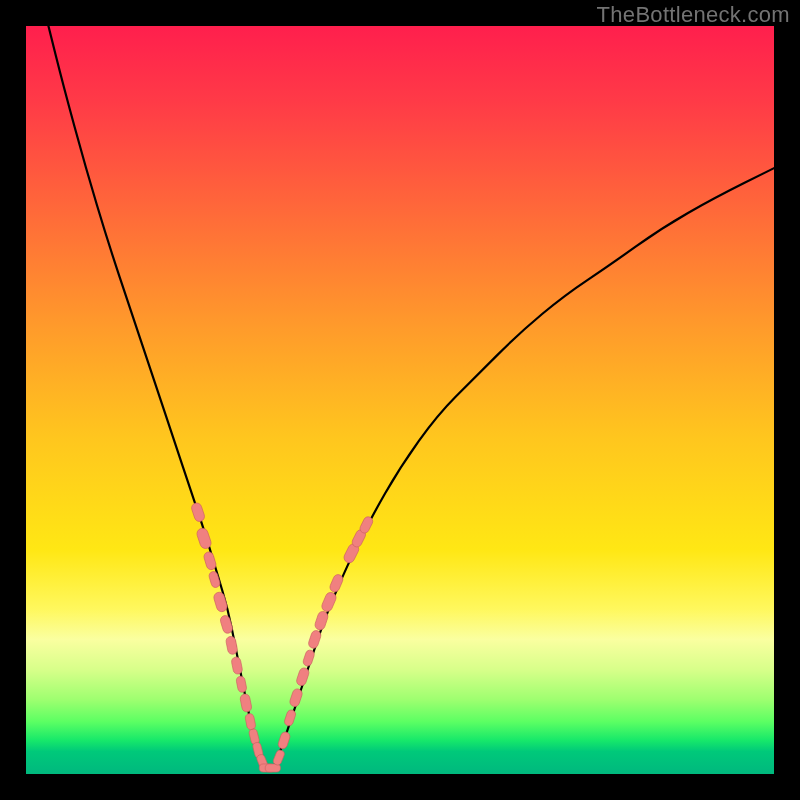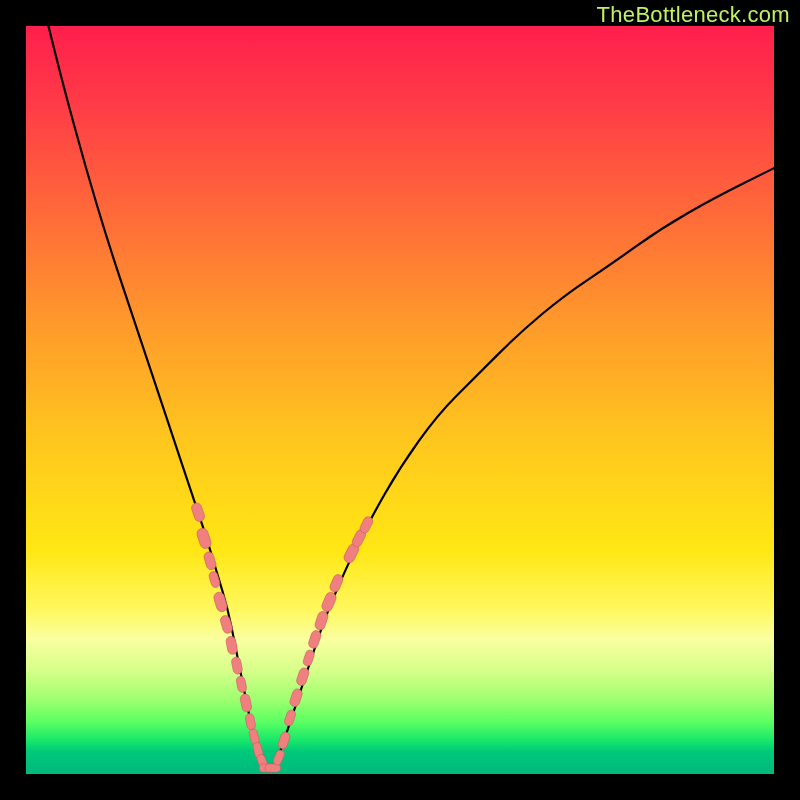--- a/index.html
+++ b/index.html
@@ -22,21 +22,21 @@
     top: 26px;
     left: 26px;
     width: 748px;
     height: 748px;
     background: #000;
   }
   .watermark {
     position: absolute;
     top: 2px;
     right: 10px;
-    color: #bef264;
+    color: #737373;
     font-size: 22px;
     font-weight: 500;
     letter-spacing: 0.3px;
     user-select: none;
   }
   svg.plot {
     position: absolute;
     top: 0; left: 0;
   }
 </style>

